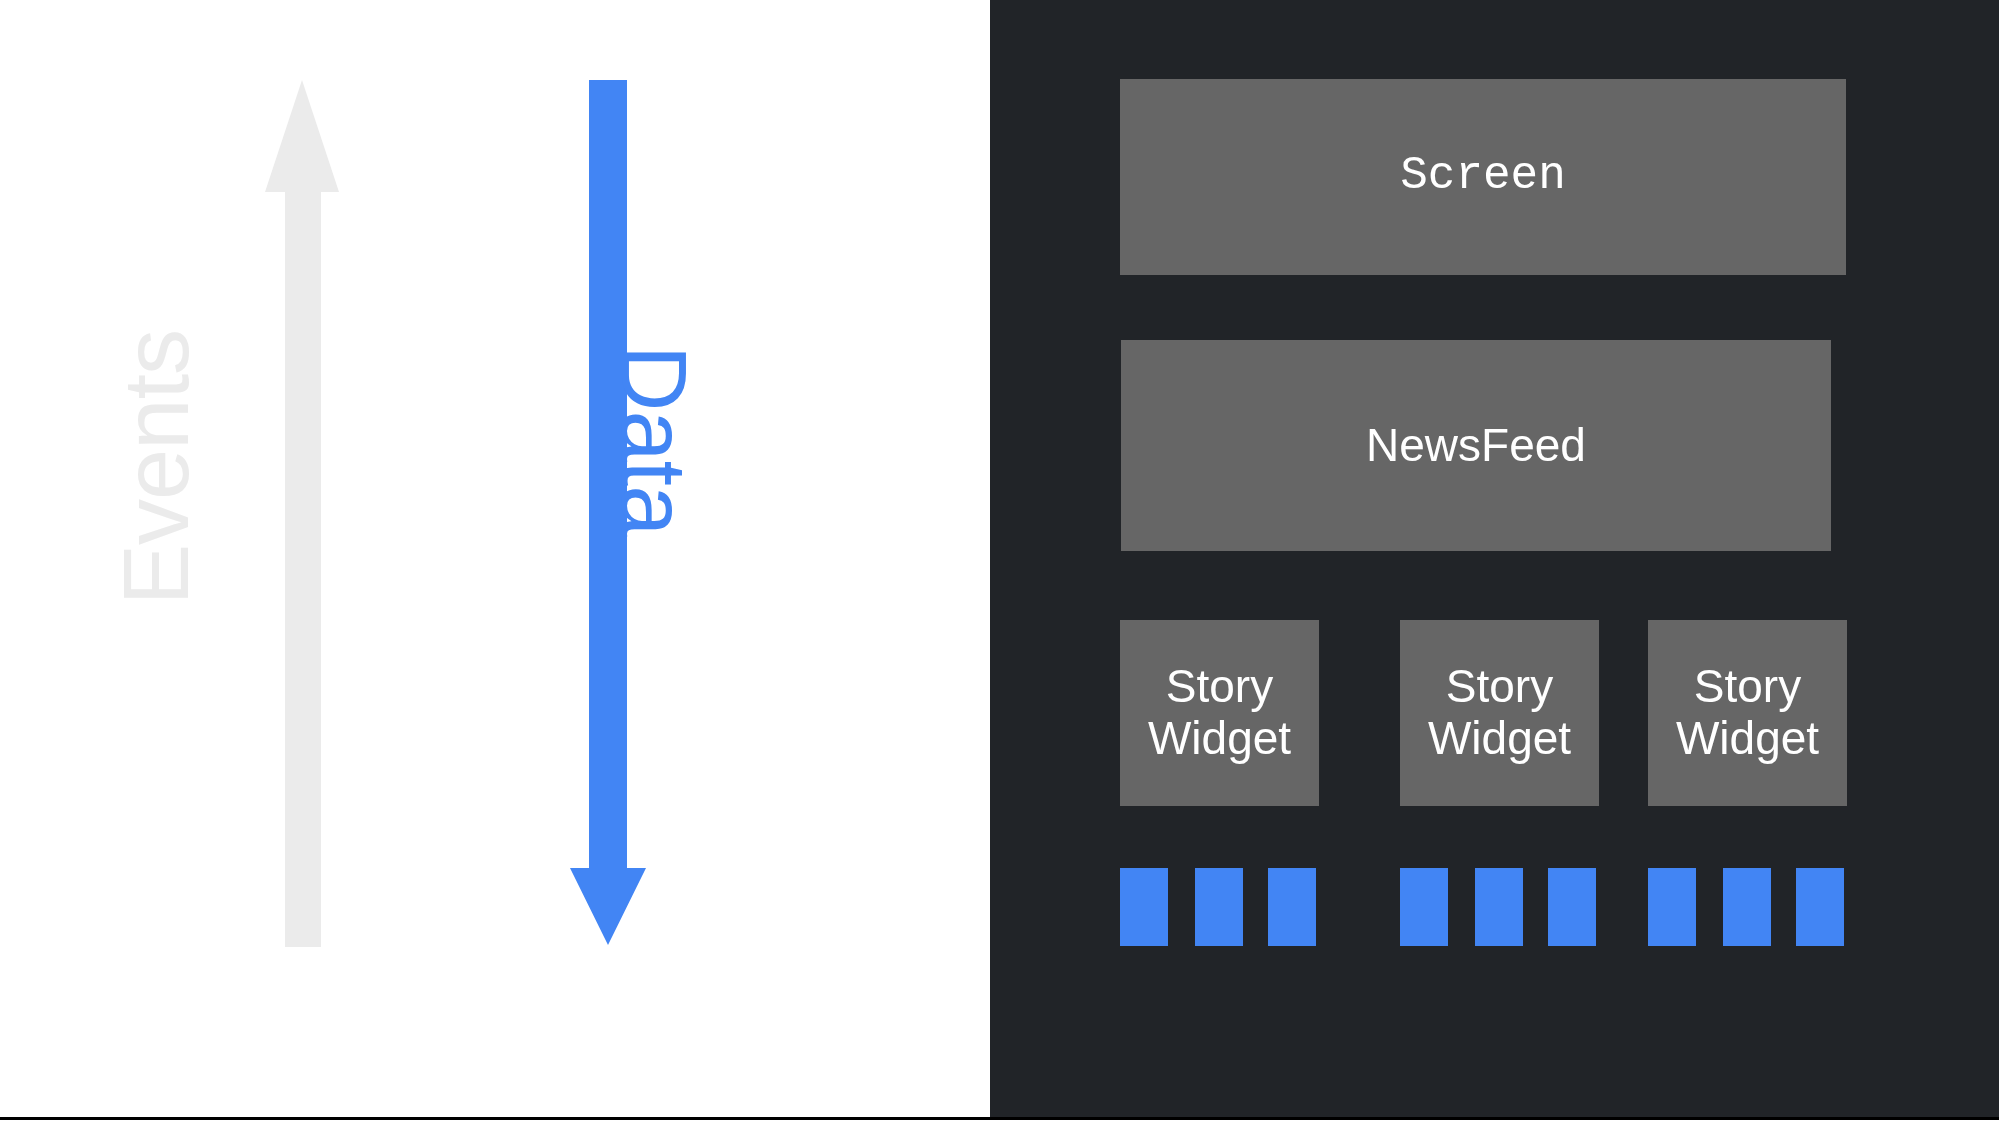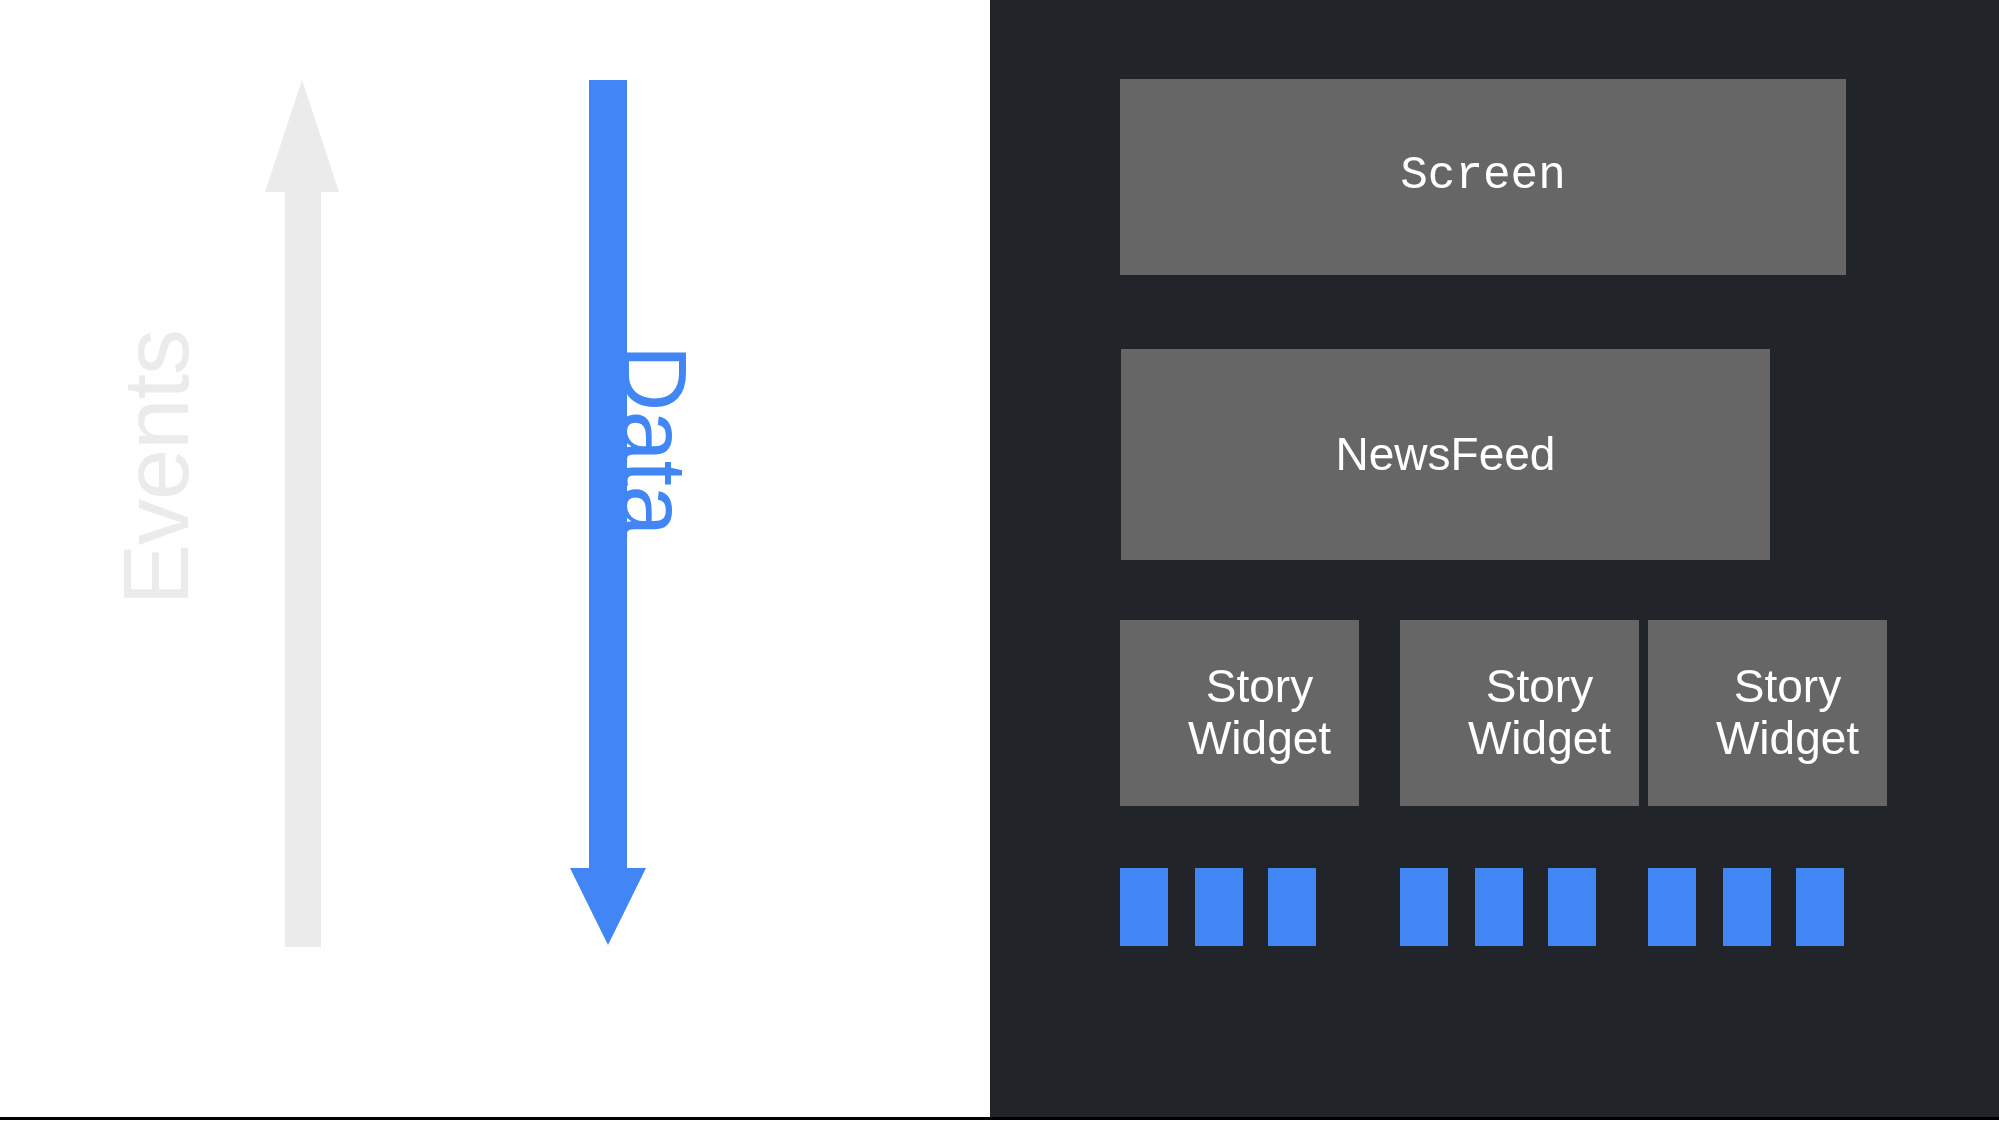--- a/index.html
+++ b/index.html
@@ -119,39 +119,38 @@
 
   .node.screen {
     left: 130px;
     top: 79px;
     width: 726px;
     height: 196px;
     font-family: Liberation Mono, monospace;
   }
   .node.newsfeed {
     left: 131px;
-    top: 349px;
-    width: 649px;
+    top: 340px;
+    width: 710px;
     height: 211px;
   }
 
   .widget-row {
     position: absolute;
     left: 130px;
     top: 620px;
     width: 727px;
     height: 218px;
   }
   .node.widget {
     position: absolute;
     top: 0;
     width: 199px;
     height: 186px;
     white-space: pre-line;
-    padding-left: 40px;
   }
   .node.widget.w0 { left: 0px; }
   .node.widget.w1 { left: 280px; }
   .node.widget.w2 { left: 528px; }
 
   .leaf-row {
     position: absolute;
     left: 130px;
     top: 868px;
     width: 727px;

